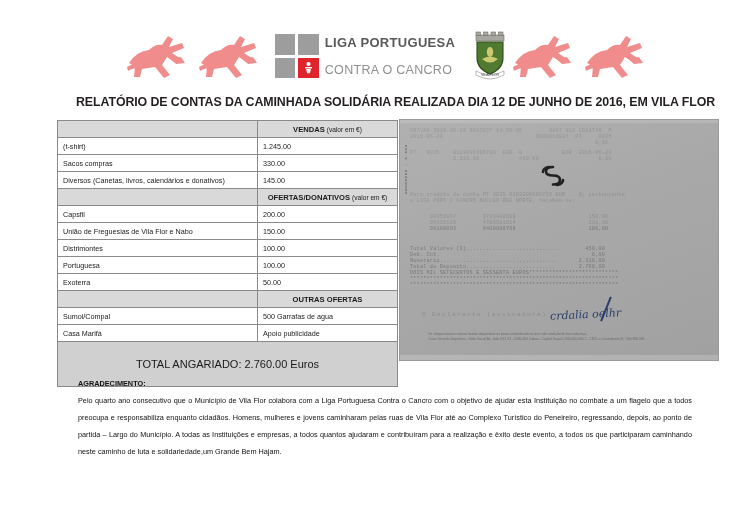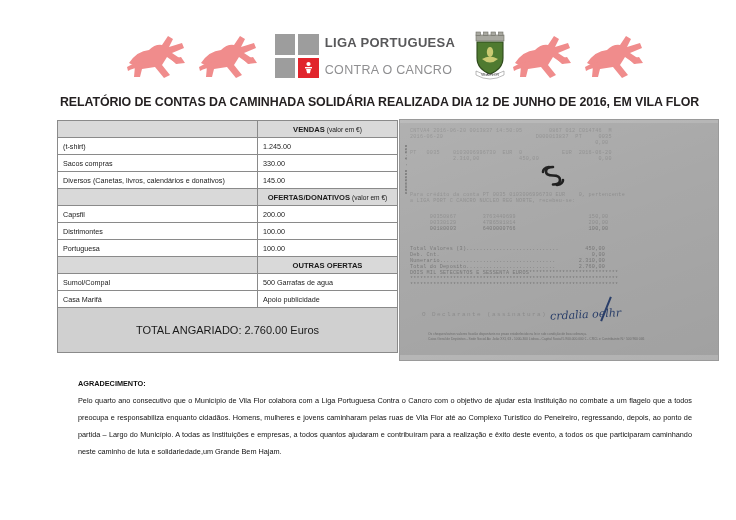--- a/index.html
+++ b/index.html
@@ -35,21 +35,21 @@
     font-family:"Liberation Sans", sans-serif;
   }
   .lpcc-l2{
     font-size:12.5px;color:#8f8f91;letter-spacing:.3px;margin-top:15px;
     font-family:"Liberation Sans", sans-serif;
   }
   .crest{width:42px;height:50px;margin-left:8px;}
 
   
   .doc-title{
-    position:absolute;left:60px;top:95px;width:660px;
+    position:absolute;left:76px;top:95px;width:660px;
     font-size:12.4px;font-weight:bold;color:#231f20;
     letter-spacing:-0.1px;
     font-family:"Liberation Sans", sans-serif;
     white-space:nowrap;
   }
 
   
   .tbl{
     position:absolute;left:57px;top:120px;width:340px;
     border-collapse:collapse;
@@ -267,26 +267,34 @@
           <span class="cap">OFERTAS/DONATIVOS</span>
           <span class="sub">(valor em €)</span>
         </td>
       </tr>
 
       <tr>
         <td>Capsfil</td>
         <td>200.00</td>
       </tr>
       <tr>
+        <td>União de Freguesias de Vila Flor e Nabo</td>
+        <td>150.00</td>
+      </tr>
+      <tr>
         <td>Distrimontes</td>
         <td>100.00</td>
       </tr>
       <tr>
         <td>Portuguesa</td>
         <td>100.00</td>
+      </tr>
+      <tr>
+        <td>Exoterra</td>
+        <td>50.00</td>
       </tr>
 
       <tr class="hdr">
         <td></td>
         <td class="hdr-center">
           <span class="cap">OUTRAS OFERTAS</span>
         </td>
       </tr>
 
       <tr>

